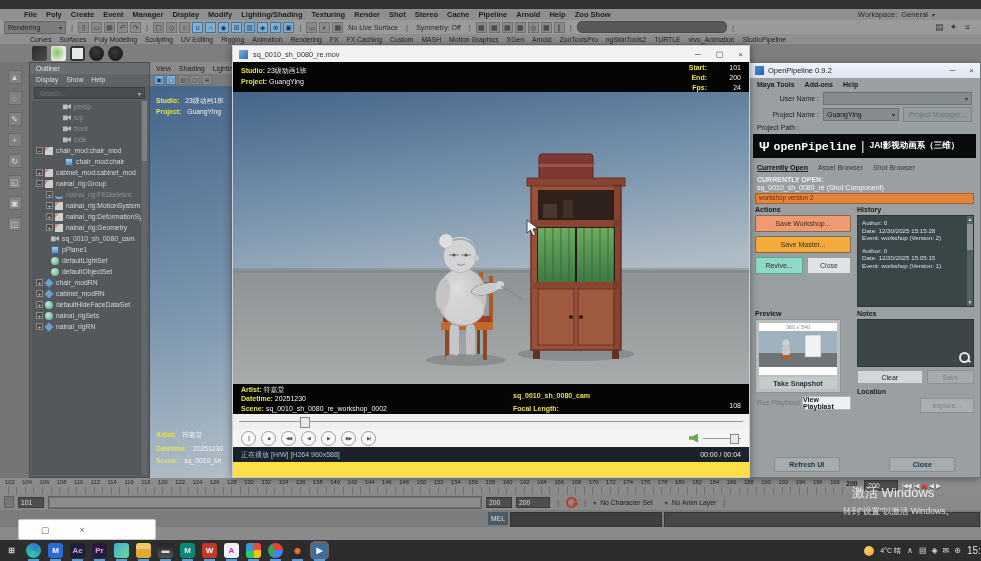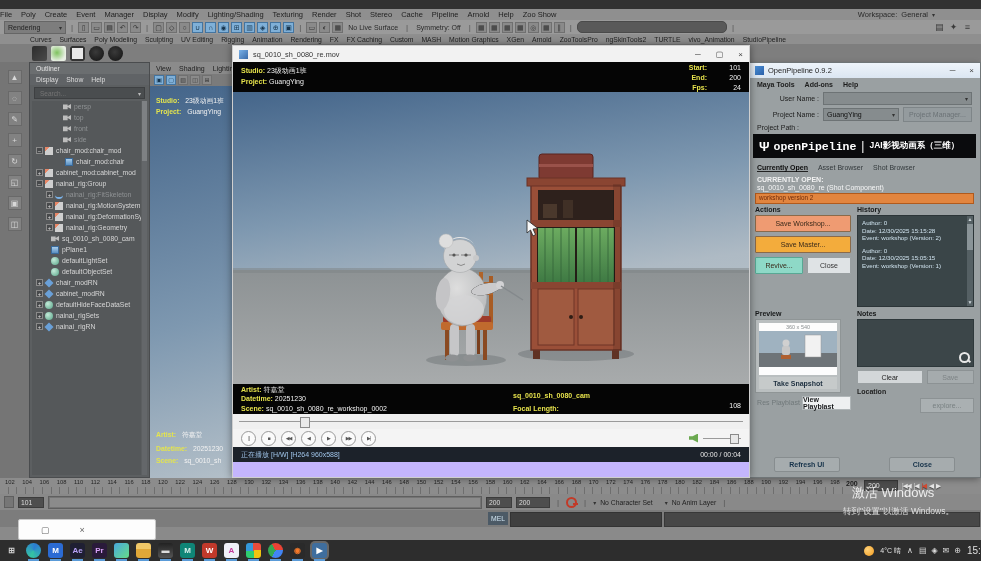--- a/index.html
+++ b/index.html
@@ -5,21 +5,21 @@
   html,body{margin:0;padding:0;background:#222;}
   .root{position:relative;width:981px;height:561px;background:#6e6e6e;overflow:hidden;
         font-family:"Liberation Sans",sans-serif;-webkit-font-smoothing:antialiased;}
   .abs{position:absolute;}
   .flex{display:flex;align-items:center;}
   .sep{color:#555;font-size:8px;margin:0 3px;}
 
   
   .os-titlebar{left:0;top:0;width:981px;height:9px;background:#323232;}
   .menubar{left:0;top:9px;width:981px;height:11px;background:#8f8f8f;font-size:7.5px;color:#1e1e1e;
-           display:flex;align-items:center;gap:9px;box-sizing:border-box;}
+           display:flex;align-items:center;gap:9px;padding-left:24px;box-sizing:border-box;font-weight:bold;}
   .maya-logo{position:absolute;left:5px;top:10px;width:9px;height:9px;border-radius:2px;
              background:linear-gradient(135deg,#2ea8a0,#16606a);}
   .menu-item{white-space:nowrap;}
   .workspace{position:absolute;right:46px;top:9px;height:11px;display:flex;align-items:center;gap:4px;
              font-size:7.5px;color:#2a2a2a;}
   .statusline{left:0;top:20px;width:981px;height:14px;background:#9a9a9a;display:flex;align-items:center;
               padding:0 4px;box-sizing:border-box;gap:2px;}
   .mode-dd{width:54px;height:11px;background:#7d7d7d;border:1px solid #666;color:#222;font-size:7px;
            display:flex;align-items:center;justify-content:space-between;padding:0 3px;}
   .tile{width:11px;height:11px;background:#8a8a8a;border:1px solid #707070;color:#333;font-size:7px;
@@ -173,21 +173,21 @@
   .b-save{flex:1;height:12px;background:#a5abad;border:1px solid #8c9294;display:flex;align-items:center;
           justify-content:center;color:#7e8486;}
   .loc-lab{font-weight:bold;margin-top:4px;}
   .b-explore{margin-top:3px;margin-left:auto;width:52px;height:13px;background:#aab0b2;border:1px solid #8c9294;
              color:#788082;display:flex;align-items:center;justify-content:center;}
   .pp-footer{position:absolute;left:0;right:0;bottom:5px;display:flex;justify-content:space-around;}
   .foot-btn{min-width:64px;height:13px;background:#a6acae;border:1px solid #878d8f;display:flex;
             align-items:center;justify-content:center;font-weight:bold;color:#16324a;border-radius:2px;}
 
   
-  .player{left:232px;top:45px;width:518px;height:433px;background:#c4b5fd;border:1px solid #cfcfcf;
+  .player{left:232px;top:45px;width:518px;height:433px;background:#fde047;border:1px solid #cfcfcf;
           box-sizing:border-box;box-shadow:0 0 8px rgba(0,0,0,.45);}
   .p-title{height:16px;background:#f2f2f2;display:flex;align-items:center;gap:5px;padding:0 6px;
            font-size:7.3px;color:#333;}
   .p-icon{width:9px;height:9px;background:linear-gradient(135deg,#7ab2e8,#3a6aa8);flex:none;}
   .p-title .grow{flex:1;}
   .p-menu{height:14px;background:#f7f7f7;border-bottom:1px solid #e0e0e0;display:flex;gap:12px;
           align-items:center;padding-left:8px;font-size:7.2px;color:#222;}
   .p-video{position:relative;height:352px;background:#050505;overflow:hidden;}
   .ov-top{position:absolute;top:0;left:0;right:0;height:30px;}
   .ov-bot{position:absolute;bottom:0;left:0;right:0;height:30px;}

